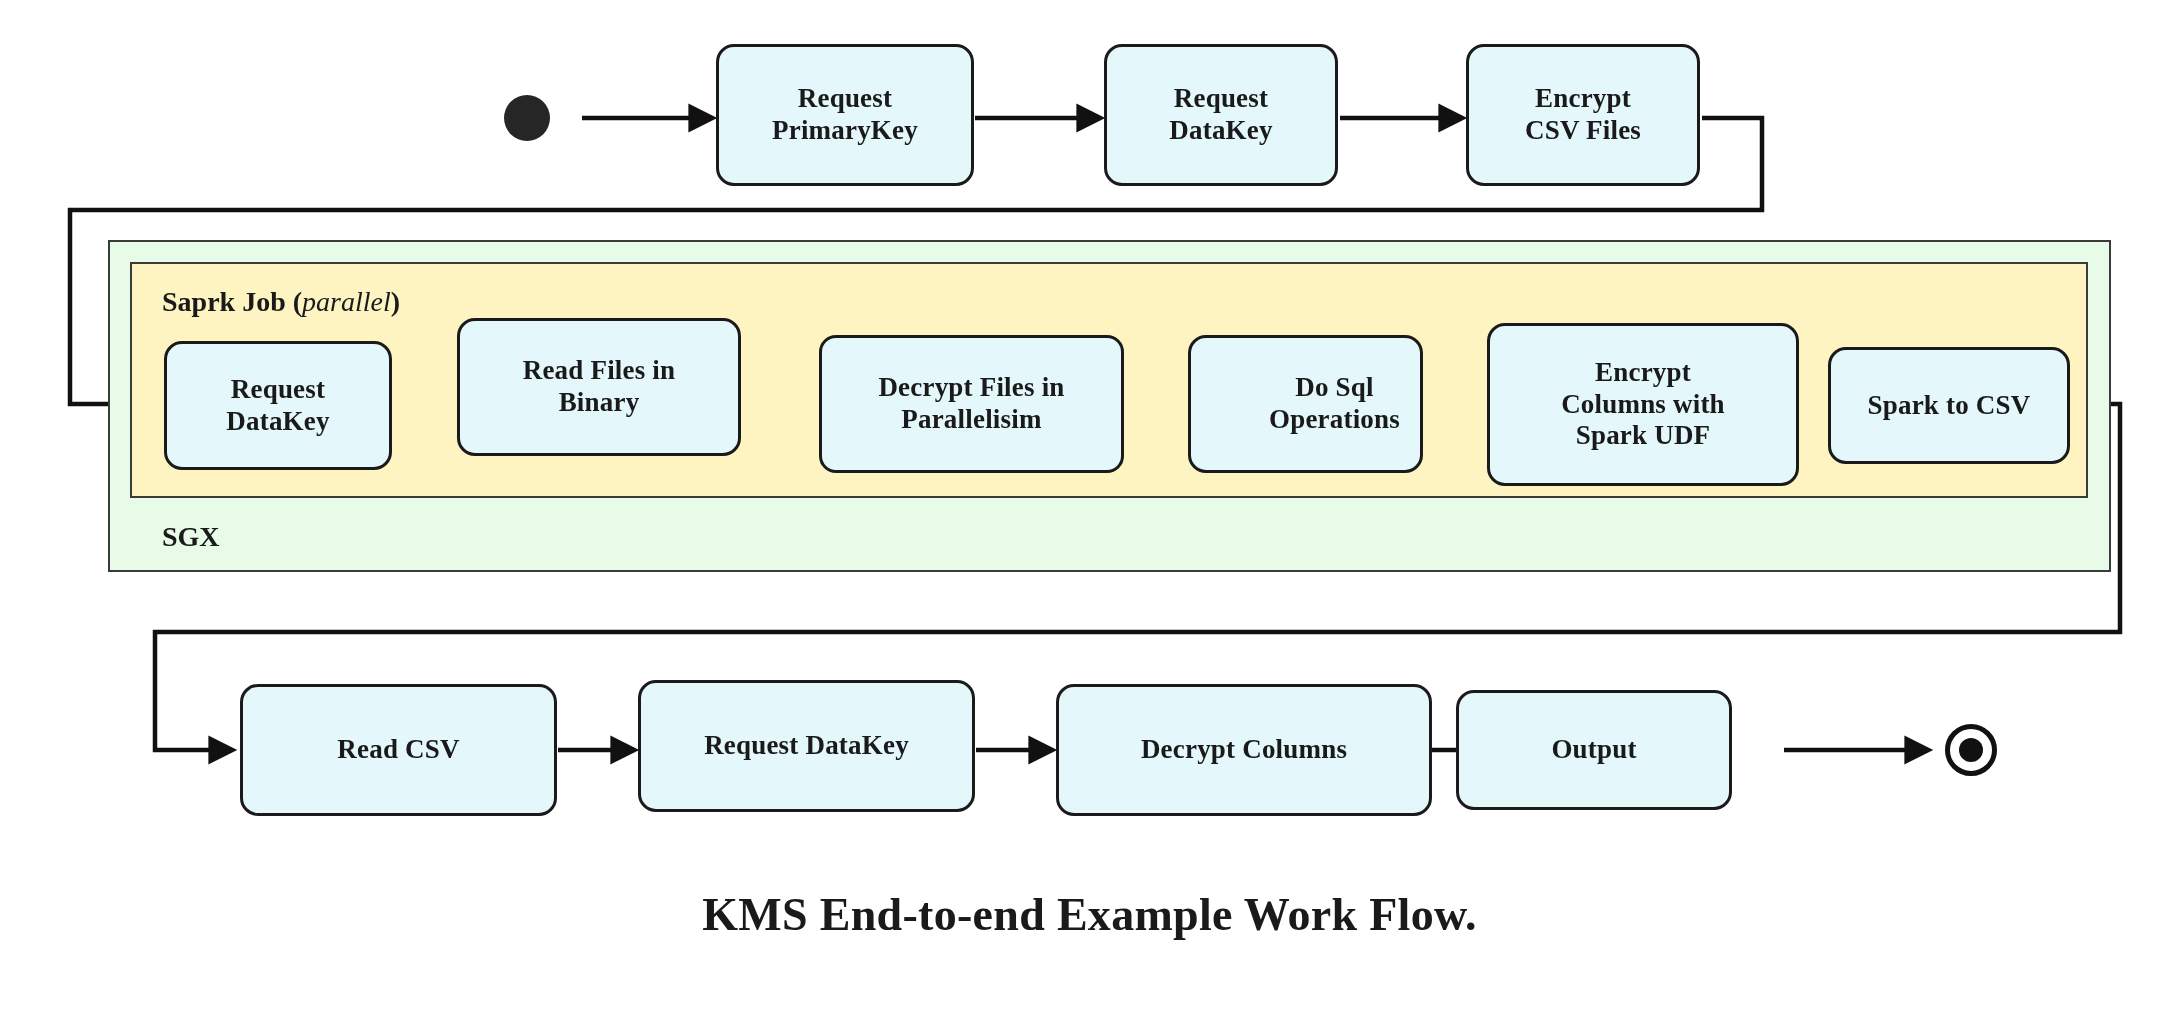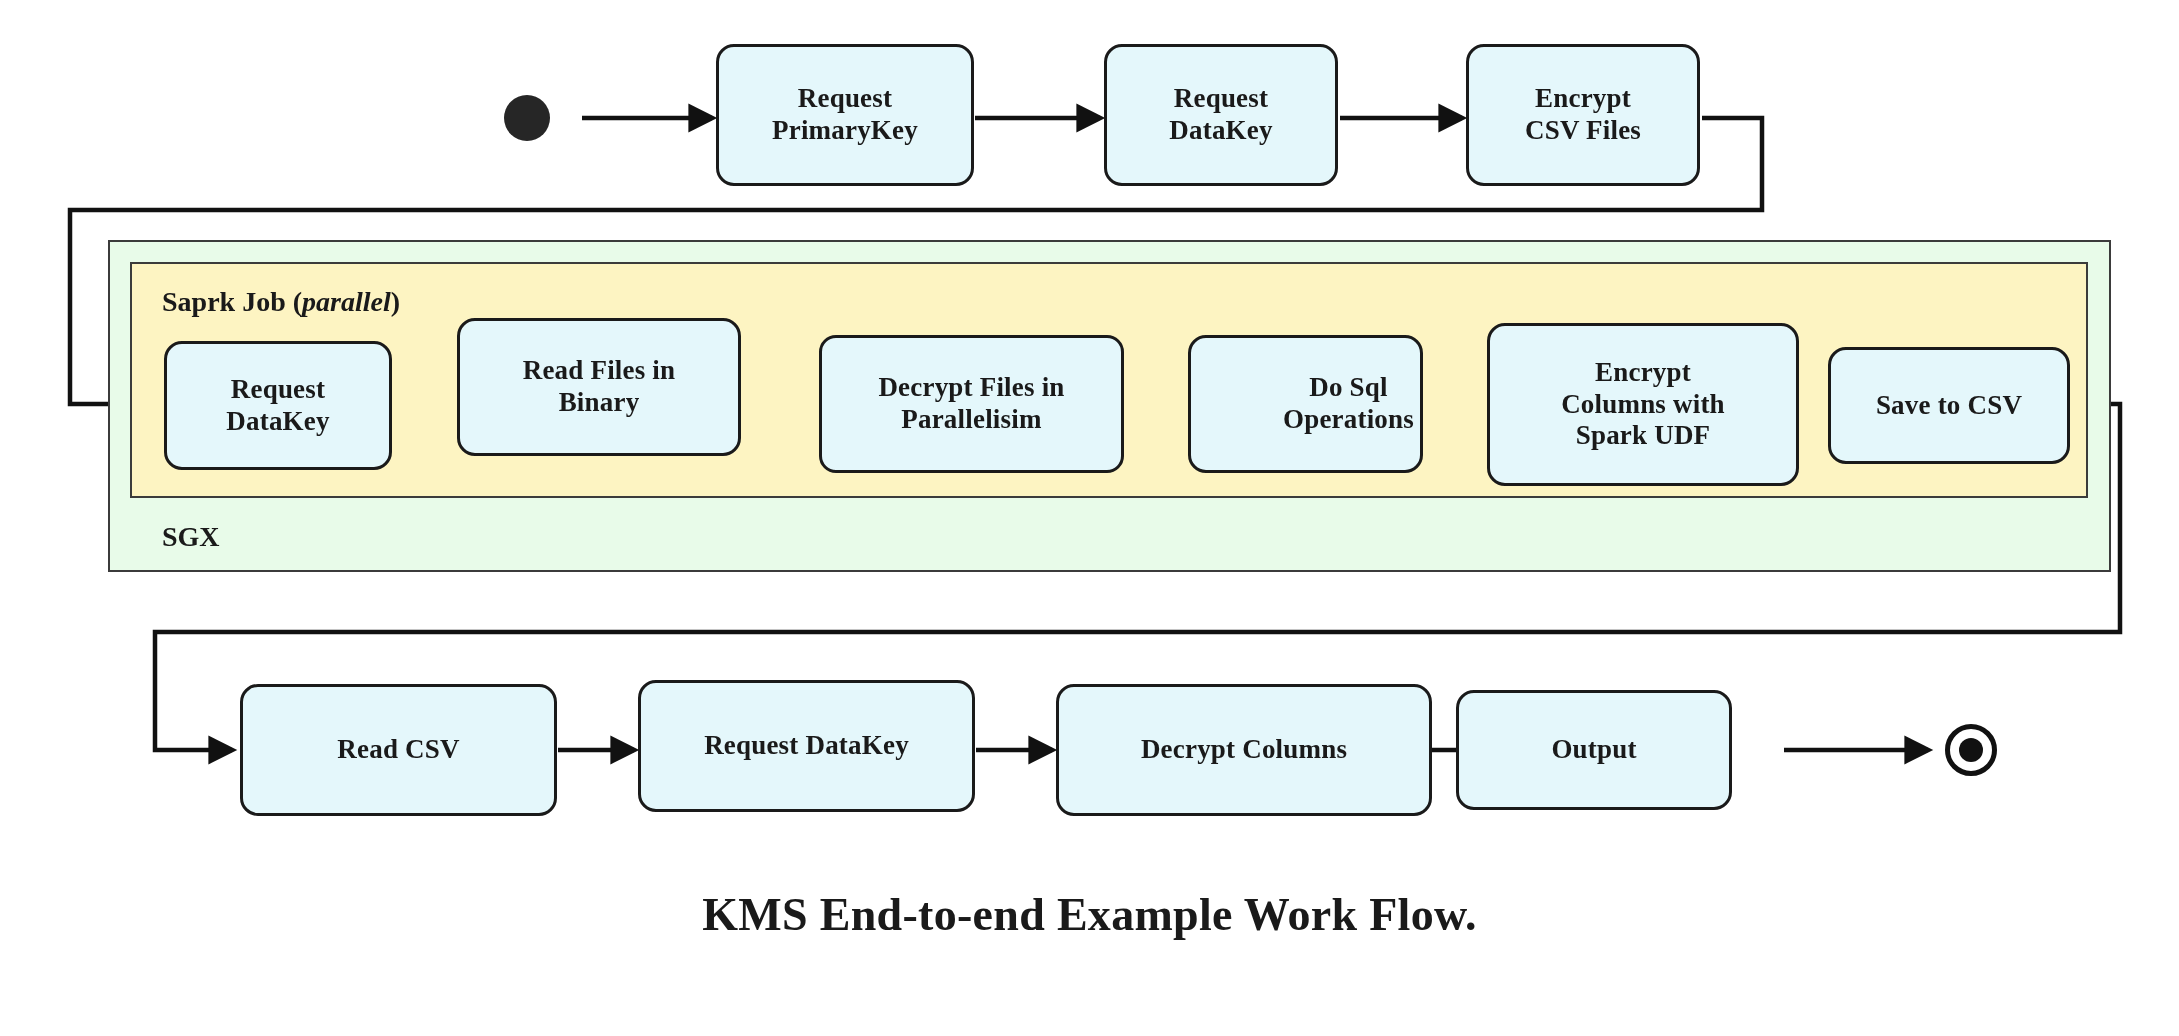--- a/index.html
+++ b/index.html
@@ -36,21 +36,21 @@
     border: 3px solid #1a1a1a;
     border-radius: 18px;
     display: flex;
     align-items: center;
     justify-content: center;
     text-align: center;
     font-weight: bold;
     font-size: 27px;
     line-height: 1.18;
     letter-spacing: .2px;
-    padding: 2px 6px;
+    padding: 2px 20px;
     z-index: 3;
   }
   .node span { display: block; }
 
   
   .start-dot {
     position: absolute;
     width: 46px;
     height: 46px;
     border-radius: 50%;
@@ -99,21 +99,21 @@
     font-weight: bold;
     font-size: 28px;
     z-index: 5;
     white-space: nowrap;
   }
   .group-label .paren {
     font-weight: bold;
   }
   .group-label .ital {
     font-style: italic;
-    font-weight: bold;
+    font-weight: normal;
   }
 
   
   .caption {
     position: absolute;
     left: 0;
     top: 888px;
     width: 2179px;
     text-align: center;
     font-weight: bold;
@@ -220,21 +220,21 @@
   <div class="node" style="left:1487px; top:323px; width:312px; height:163px;">
     <div>
       <span>Encrypt</span>
       <span>Columns with</span>
       <span>Spark UDF</span>
     </div>
   </div>
 
   <div class="node" style="left:1828px; top:347px; width:242px; height:117px;">
     <div>
-      <span>Save to CSV</span>
+      <span>Spark to CSV</span>
     </div>
   </div>
 
   <div class="node" style="left:240px; top:684px; width:317px; height:132px;">
     <div>
       <span>Read CSV</span>
     </div>
   </div>
 
   <div class="node" style="left:638px; top:680px; width:337px; height:132px;">

